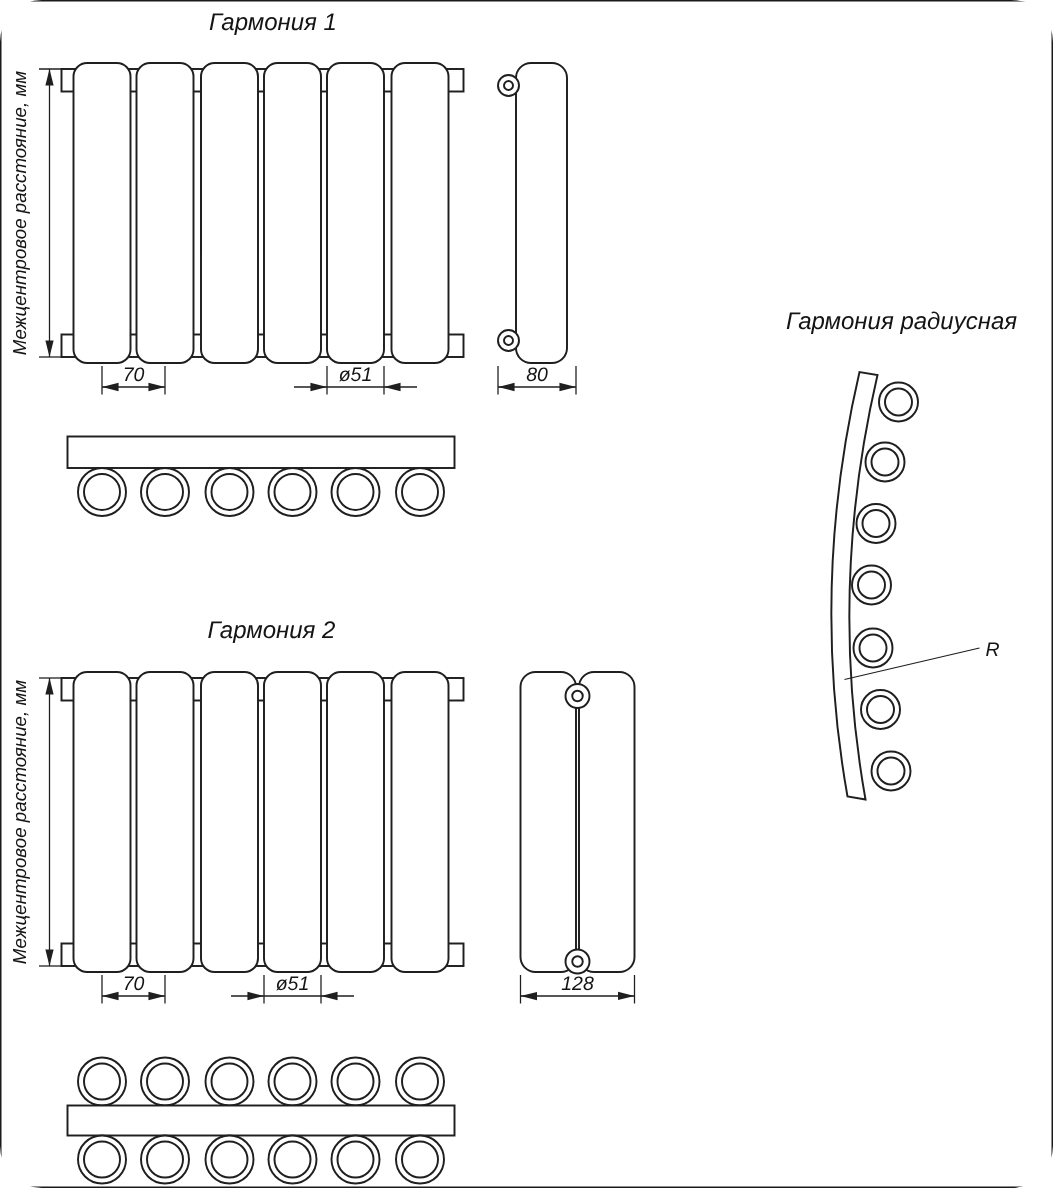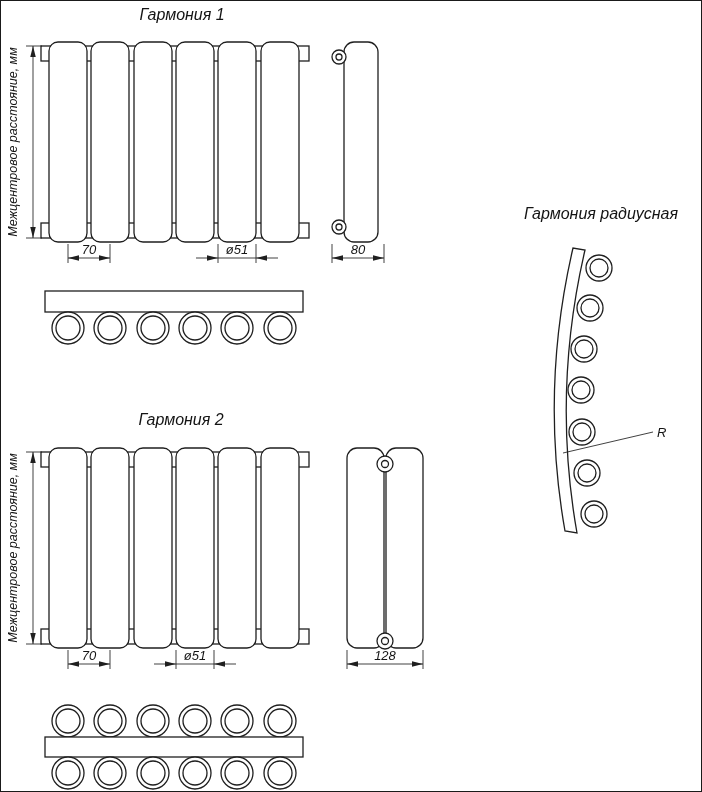--- a/index.html
+++ b/index.html
@@ -1,16 +1,16 @@
 <!DOCTYPE html>
 <html><head>
 <meta charset="utf-8">
 <style>
   html,body{margin:0;padding:0;background:#ffffff;}
-  .canvas{width:702px;height:792px;background:#ffffff;position:relative;overflow:hidden;}
+  .canvas{width:702px;height:792px;background:#ffffff;position:relative;overflow:hidden;border-radius:28px;}
   svg{display:block;}
   .shape{stroke:#1f1f1f;stroke-width:1.3;fill:#ffffff;}
   .thin{stroke:#1f1f1f;stroke-width:0.85;fill:none;}
   .dim-text{font:italic 13px "Liberation Sans", sans-serif;fill:#141414;}
   .title-text{font:italic 16px "Liberation Sans", sans-serif;fill:#141414;}
   .axis-text{font:italic 12.5px "Liberation Sans", sans-serif;fill:#141414;}
 </style>
 </head>
 <body>
 

